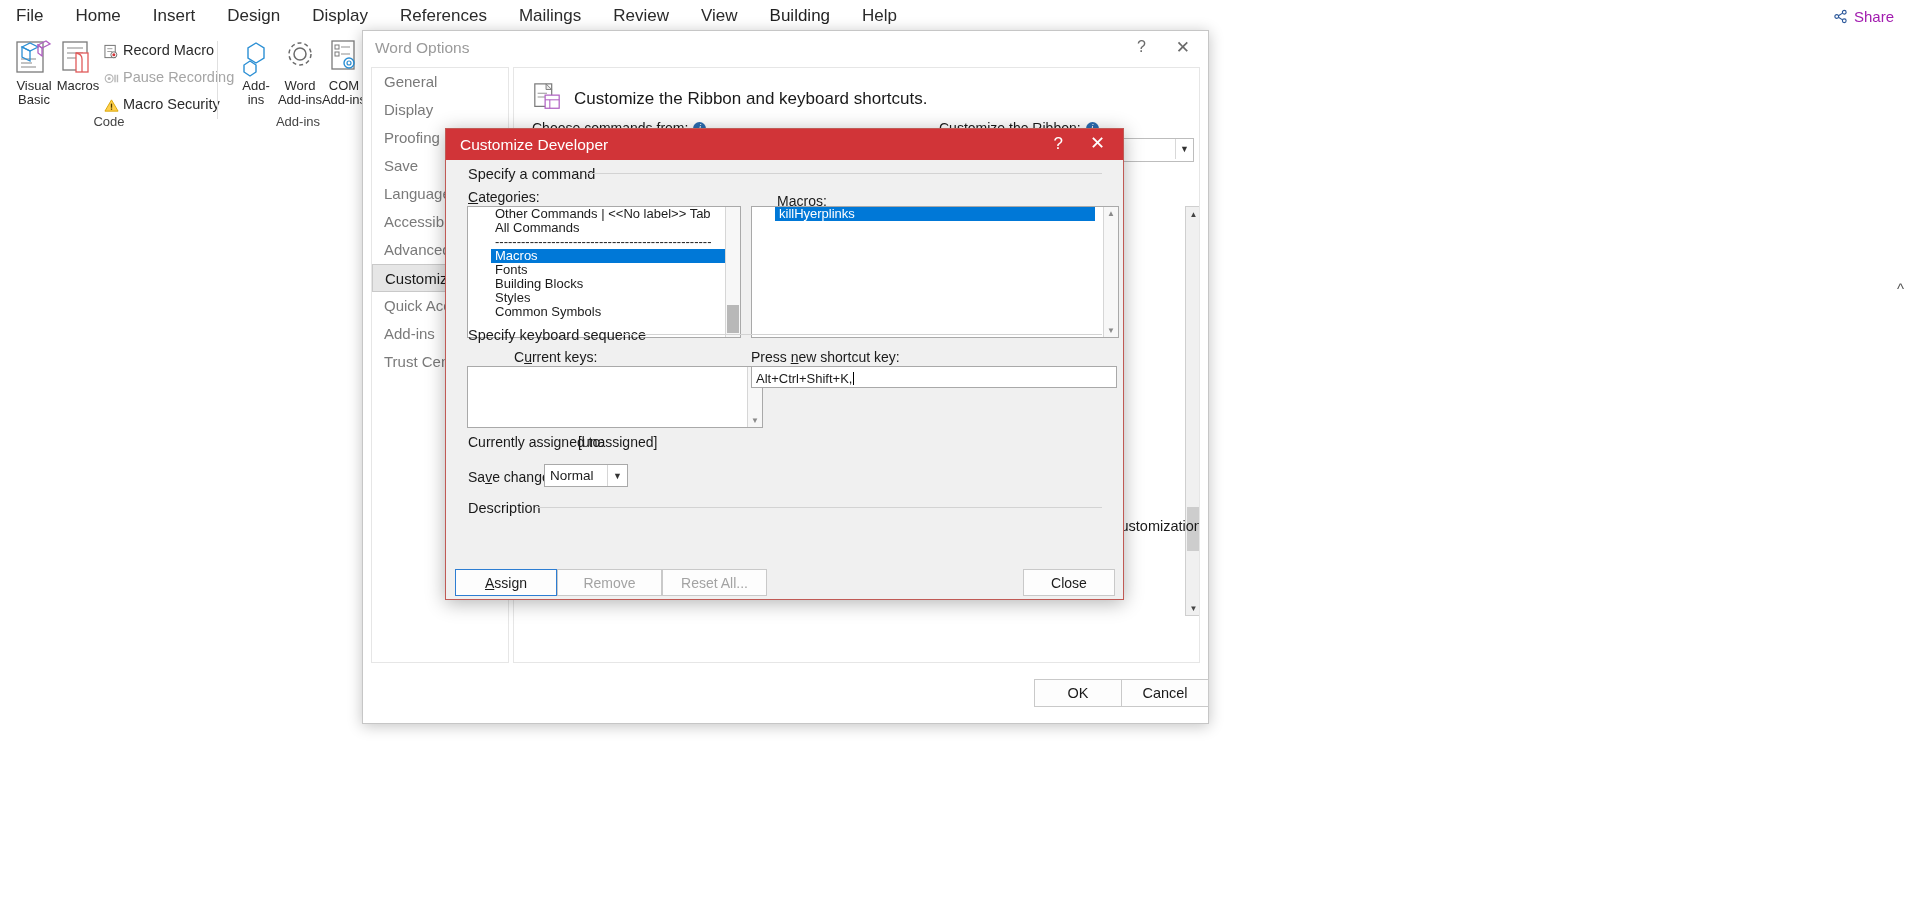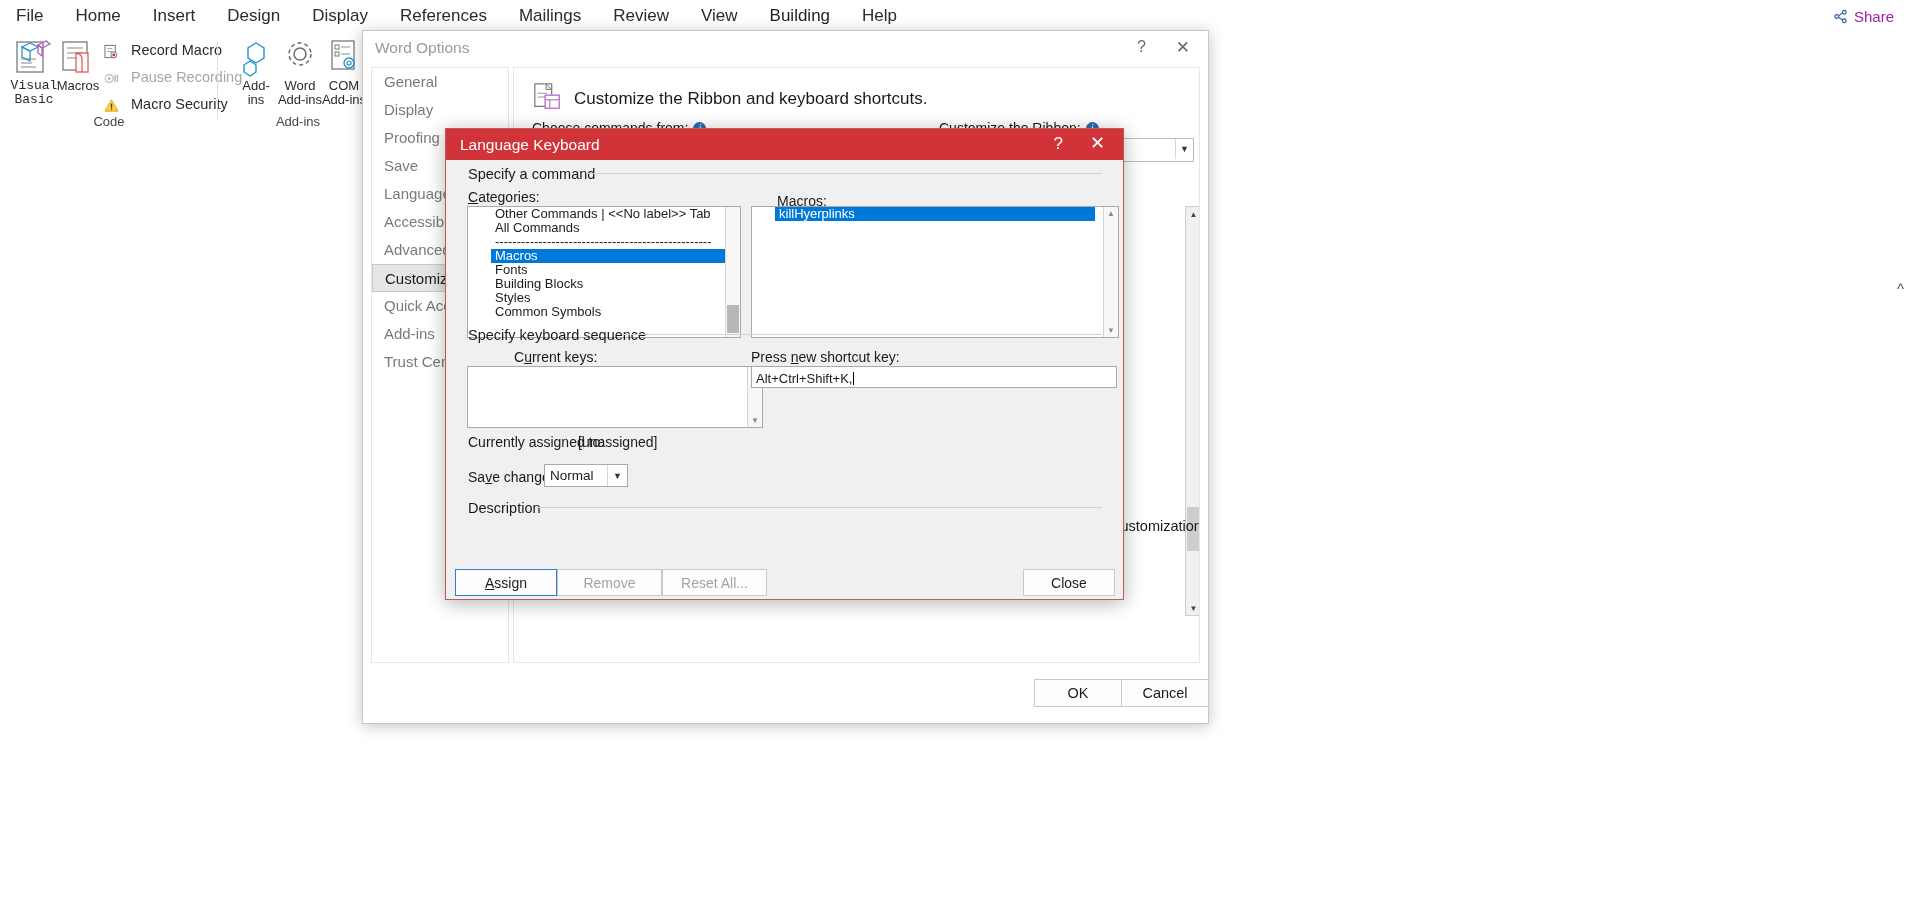--- a/index.html
+++ b/index.html
@@ -48,21 +48,21 @@
   .rgroup-sep {
     position: absolute; top: 8px; width: 1px; height: 78px; background: #e0e0e0;
   }
   .big-btn {
     position: absolute; top: 4px; width: 56px; text-align: center;
     font-size: 13px; color: #2b2b2b; line-height: 14px;
   }
   .big-btn .glyph { display:block; height: 42px; }
   .small-btn {
     position: absolute; font-size: 14.5px; color: #2b2b2b;
-    display: flex; align-items: center; gap: 14px; white-space: nowrap;
+    display: flex; align-items: center; gap: 6px; white-space: nowrap;
   }
   .small-btn.disabled { color: #a6a6a6; }
 
   .doc-area {
     position: absolute; top: 132px; left: 0; width: 1920px; height: 776px;
     background: #ffffff;
   }
   .collapse-chevron {
     position: absolute; right: 16px; top: 148px; font-size: 15px; color: #555;
   }
@@ -256,21 +256,21 @@
           <line x1="5.8" y1="8.9" x2="10.2" y2="11.6" stroke="#2b579a" stroke-width="1.2"></line>
         </svg>
       </span>
       <span>Share</span>
     </div>
   </div>
 
   <div class="ribbon-body">
 
     <div class="rgroup" style="left:0px; width:218px;">
-      <div class="big-btn" style="left:6px;font-family:Liberation Mono, monospace;">
+      <div class="big-btn" style="left:6px;">
         <span class="glyph">
           <svg width="40" height="40" viewBox="0 0 40 40">
             <rect x="3" y="5" width="26" height="30" fill="#fff" stroke="#7a7a7a" stroke-width="1.3"></rect>
             <line x1="7" y1="22" x2="22" y2="22" stroke="#9a9a9a" stroke-width="1.2"></line>
             <line x1="7" y1="26" x2="18" y2="26" stroke="#9a9a9a" stroke-width="1.2"></line>
             <line x1="7" y1="30" x2="22" y2="30" stroke="#9a9a9a" stroke-width="1.2"></line>
             <polygon points="8,10 16,6 24,10 16,14" fill="none" stroke="#2b8fd4" stroke-width="1.3"></polygon>
             <polygon points="8,10 8,20 16,24 16,14" fill="none" stroke="#2b8fd4" stroke-width="1.3"></polygon>
             <polygon points="24,8 32,4 36,7 28,11" fill="none" stroke="#b05fc2" stroke-width="1.3"></polygon>
             <polygon points="24,8 24,16 28,19 28,11" fill="none" stroke="#b05fc2" stroke-width="1.3"></polygon>
@@ -471,21 +471,21 @@
       <div class="lbl" style="left:596px; top:450px; font-size:14.5px;">Customizations:</div>
 
     </div>
 
     <div class="wo-footer-btn" style="left:671px;">OK</div>
     <div class="wo-footer-btn" style="left:758px;">Cancel</div>
   </div>
 
   <div class="ck">
     <div class="ck-title">
-      <div class="ck-title-text">Language Keyboard</div>
+      <div class="ck-title-text">Customize Developer</div>
       <div class="ck-help">?</div>
       <div class="ck-close">✕</div>
     </div>
 
     <div class="grp" style="left:22px; top:37px;">Specify a command</div>
     <div class="grp-line" style="left:140px; top:44px; width:516px;"></div>
 
     <div class="lbl" style="left:22px; top:60px;"><span class="u">C</span>ategories:</div>
     <div class="lbl" style="left:305px; top:64px;margin-left:26px;">Mac<span class="u">r</span>os:</div>
 

